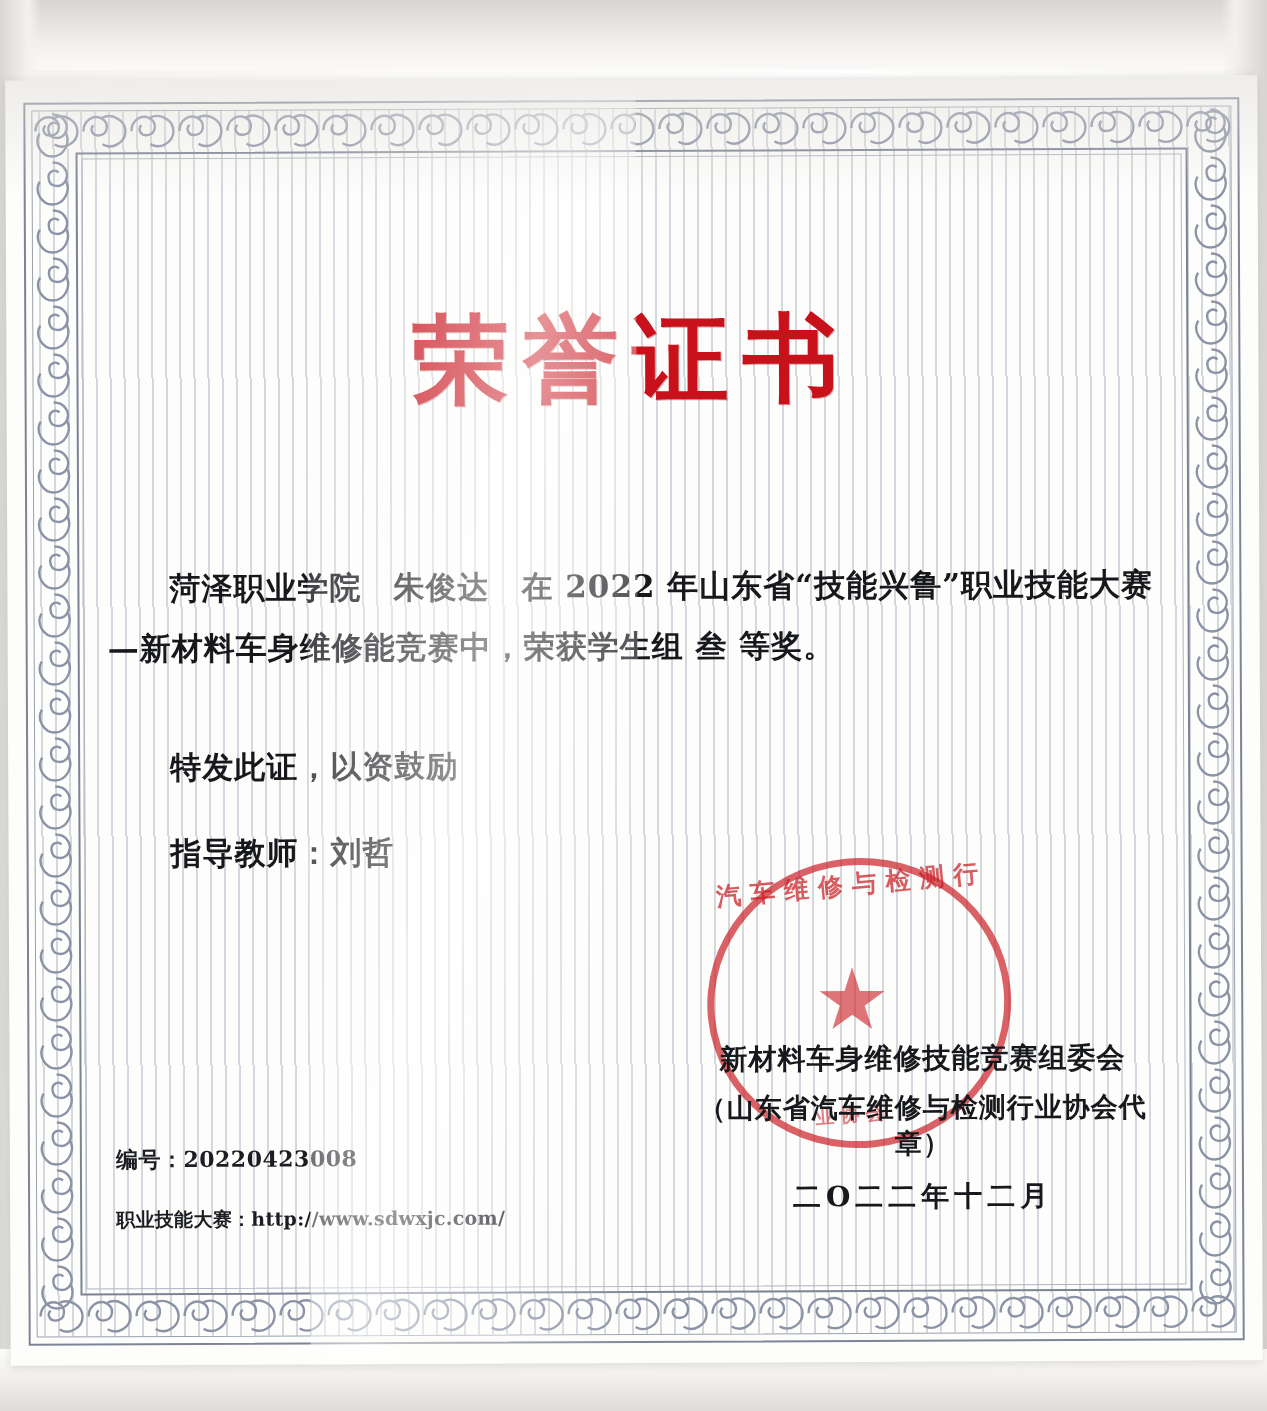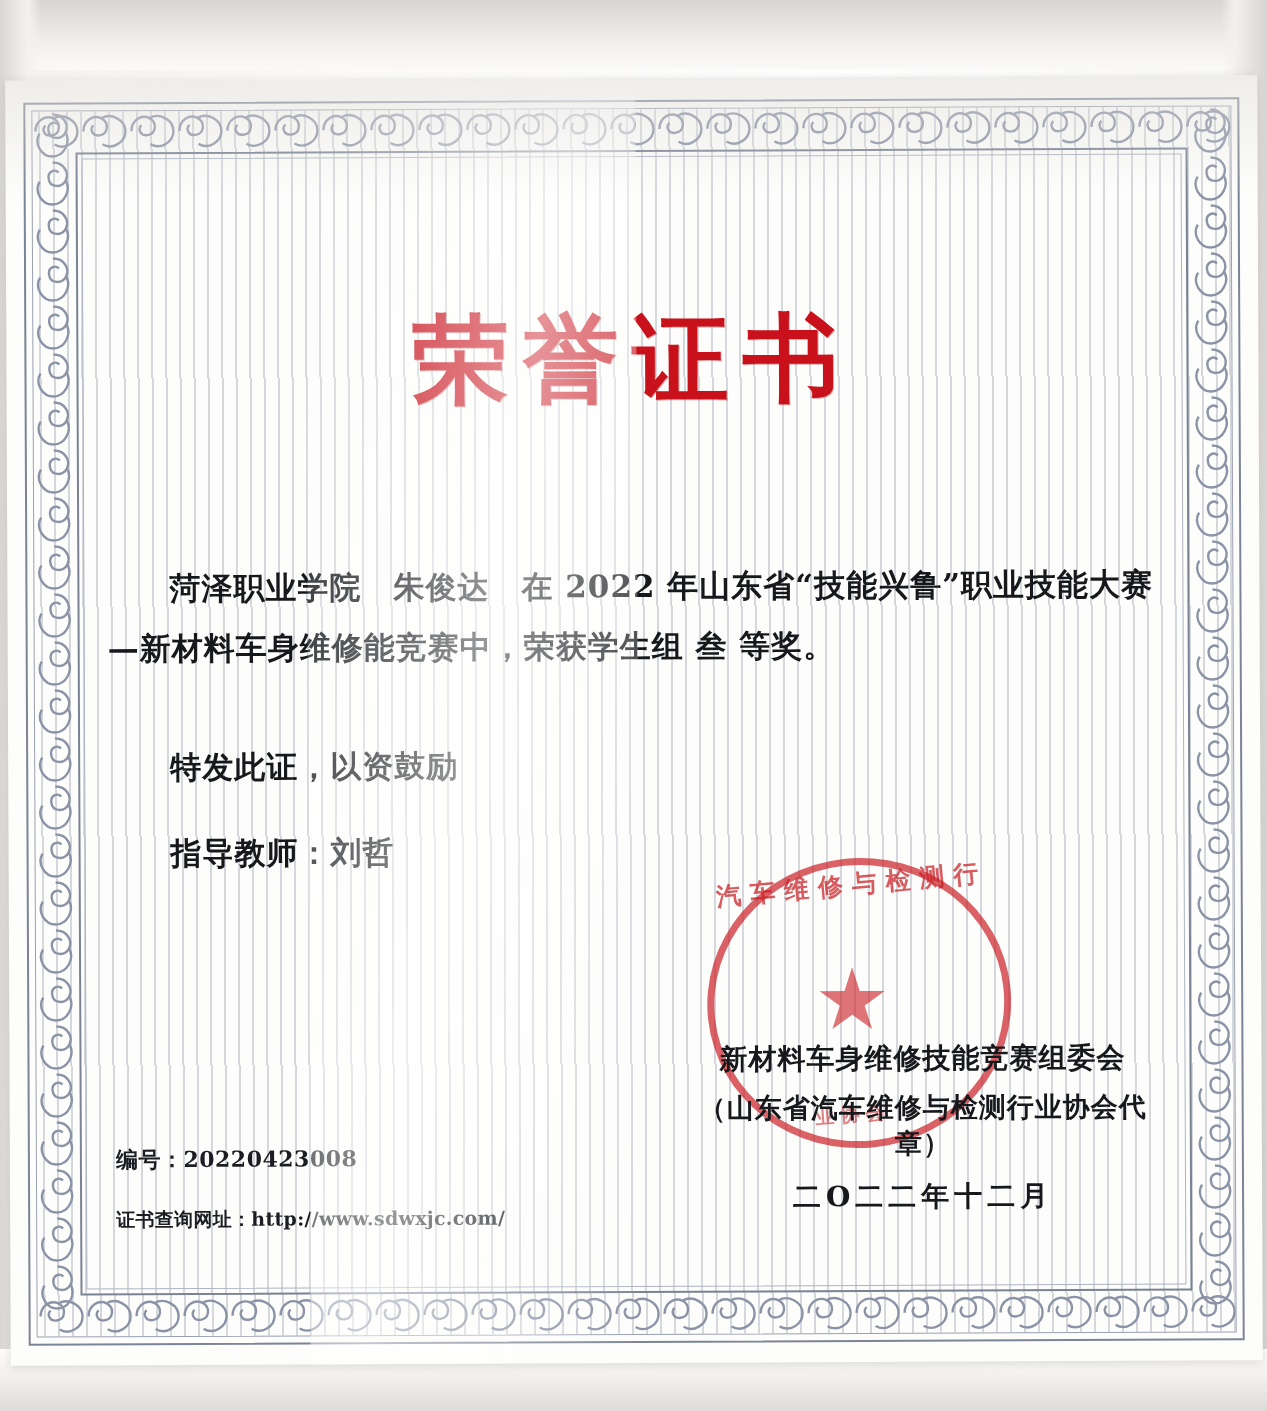--- a/index.html
+++ b/index.html
@@ -405,21 +405,21 @@
         <div class="para-main">菏泽职业学院　朱俊达　在 2022 年山东省“技能兴鲁”职业技能大赛—新材料车身维修能竞赛中，荣获学生组 叁 等奖。</div>
         <div class="para-note">特发此证，以资鼓励</div>
         <div class="para-teacher">指导教师：刘哲</div>
       </div>
 
       <div class="serial">
         <span>编号：</span><span>20220423008</span>
       </div>
 
       <div class="query-url">
-        <span>证书查询网址：</span><span>http://www.sdwxjc.com/</span>
+        <span>职业技能大赛：</span><span>http://www.sdwxjc.com/</span>
       </div>
 
       <div class="seal">
         <div class="seal-ring"></div>
         <div class="seal-text-top">汽车维修与检测行</div>
         <div class="seal-star">★</div>
         <div class="seal-text-bottom">业协会</div>
       </div>
 
       <div class="issuer">

